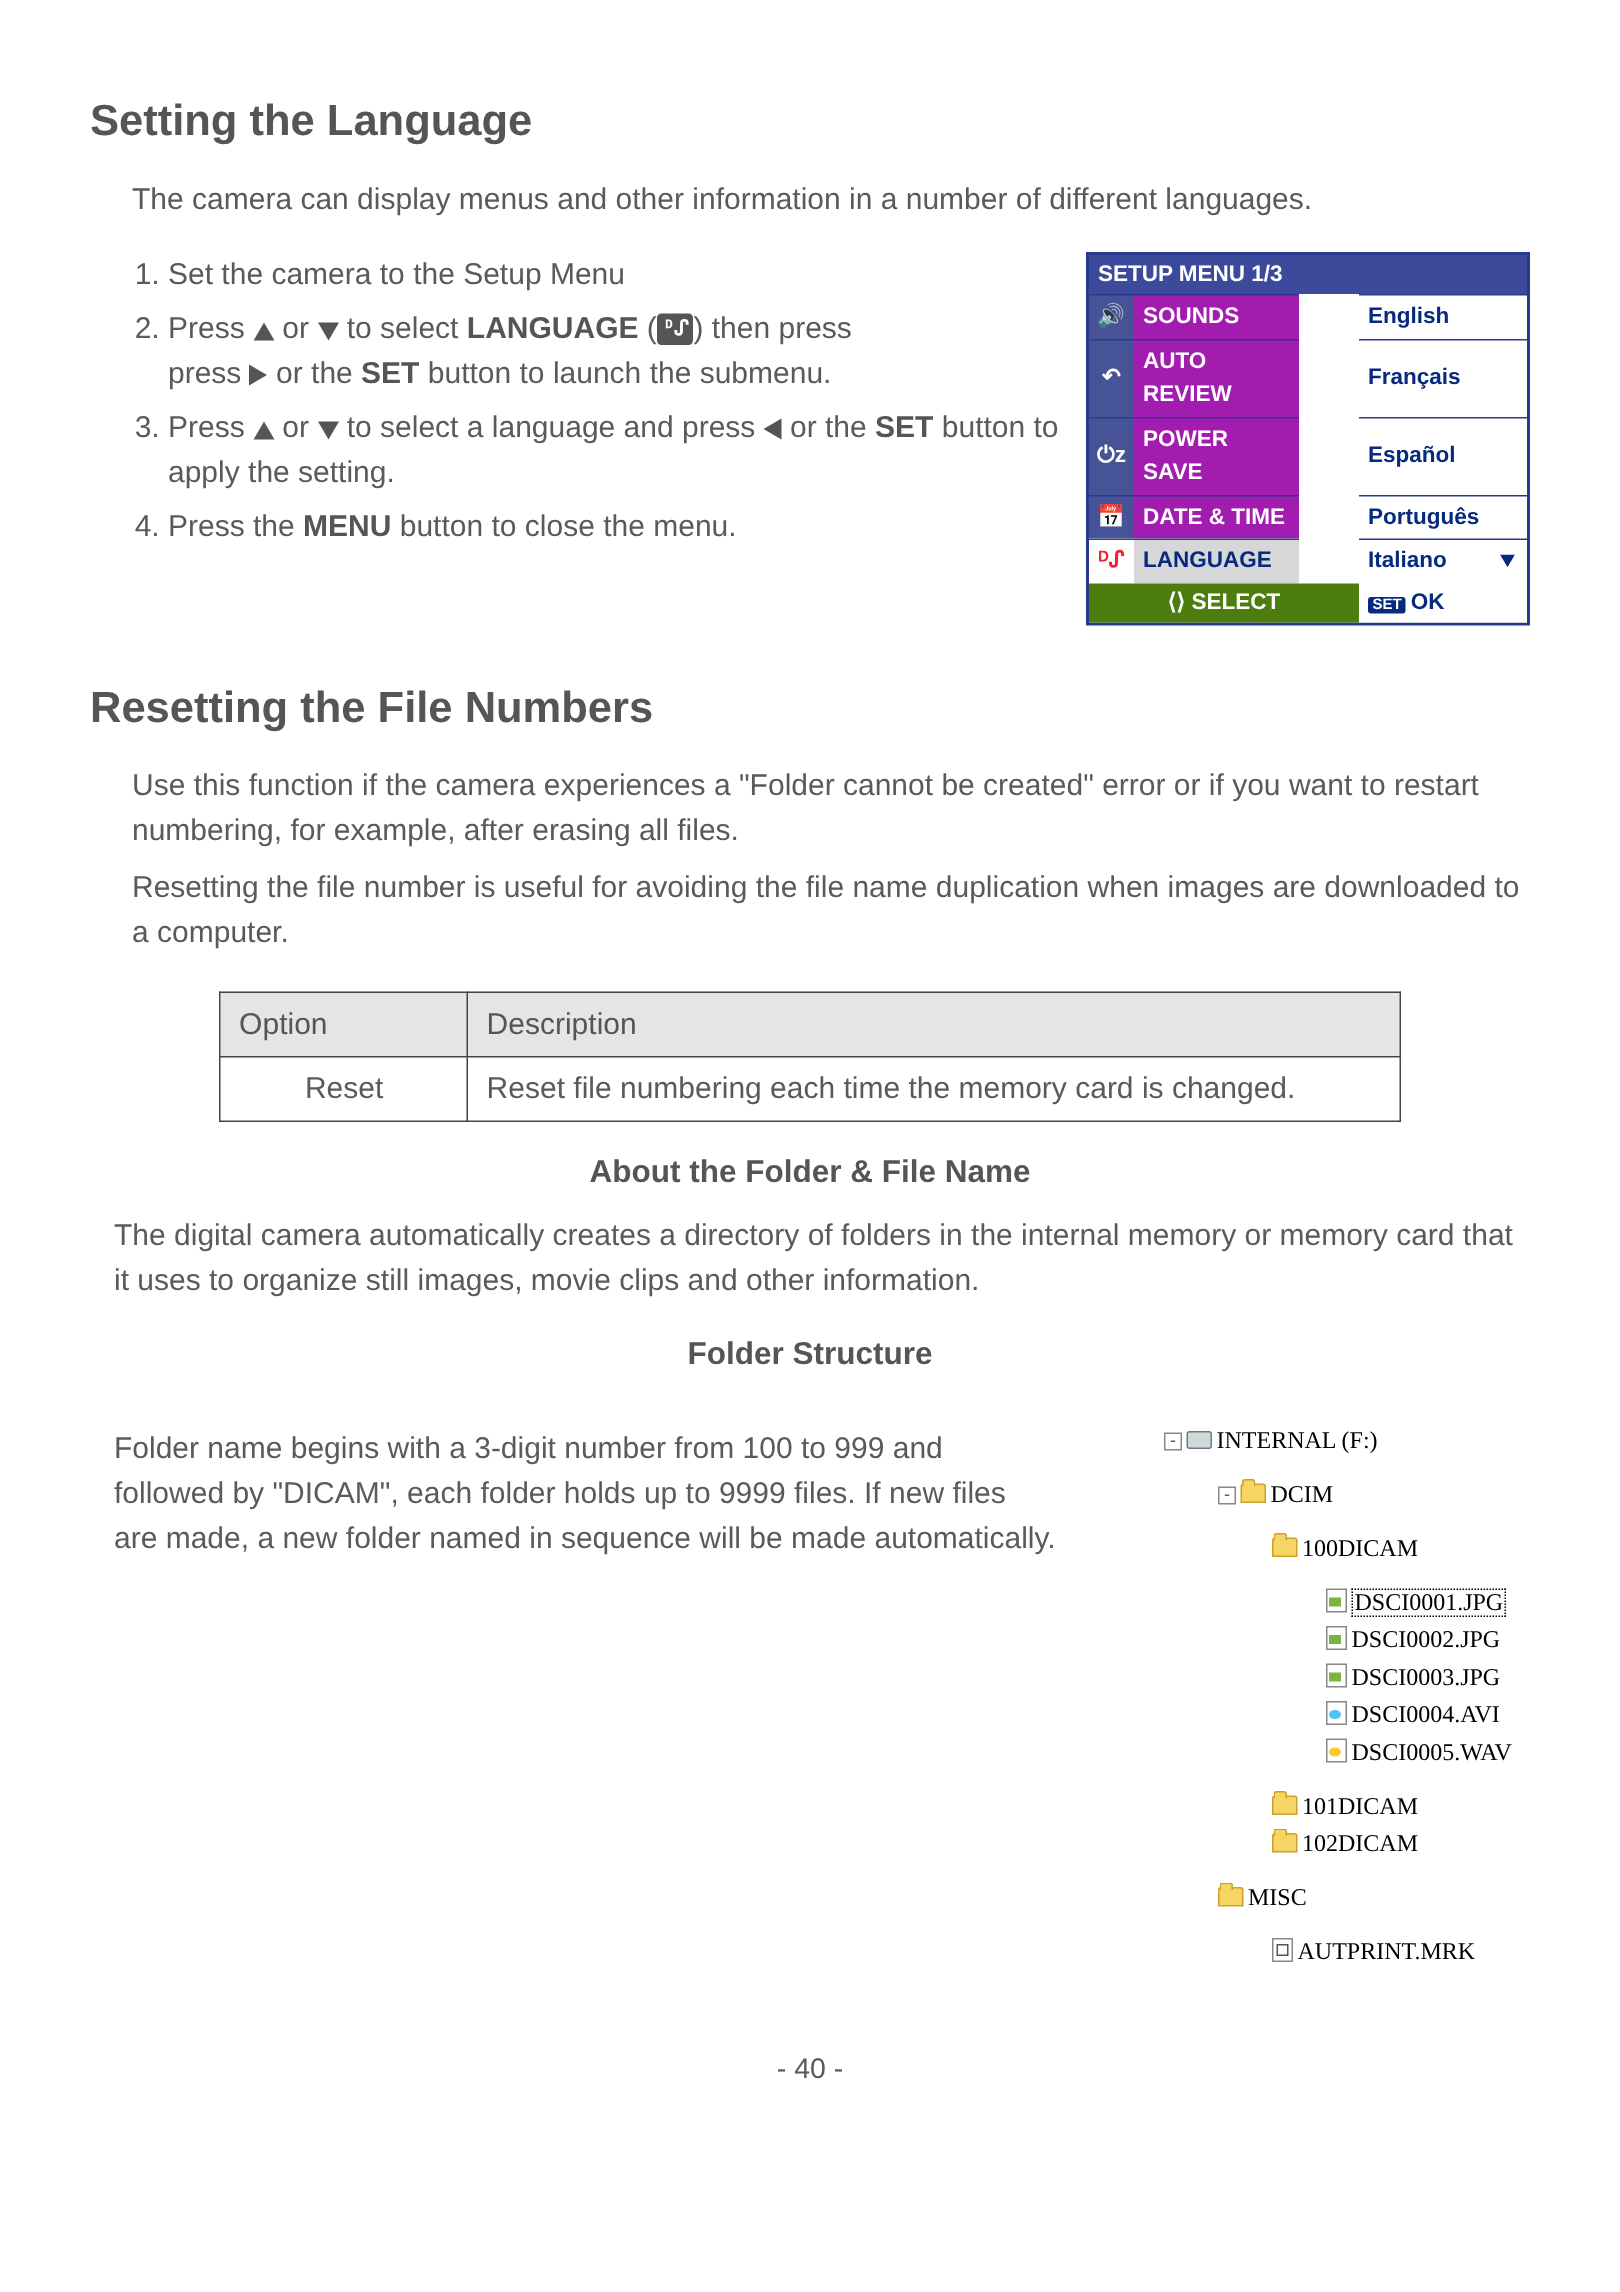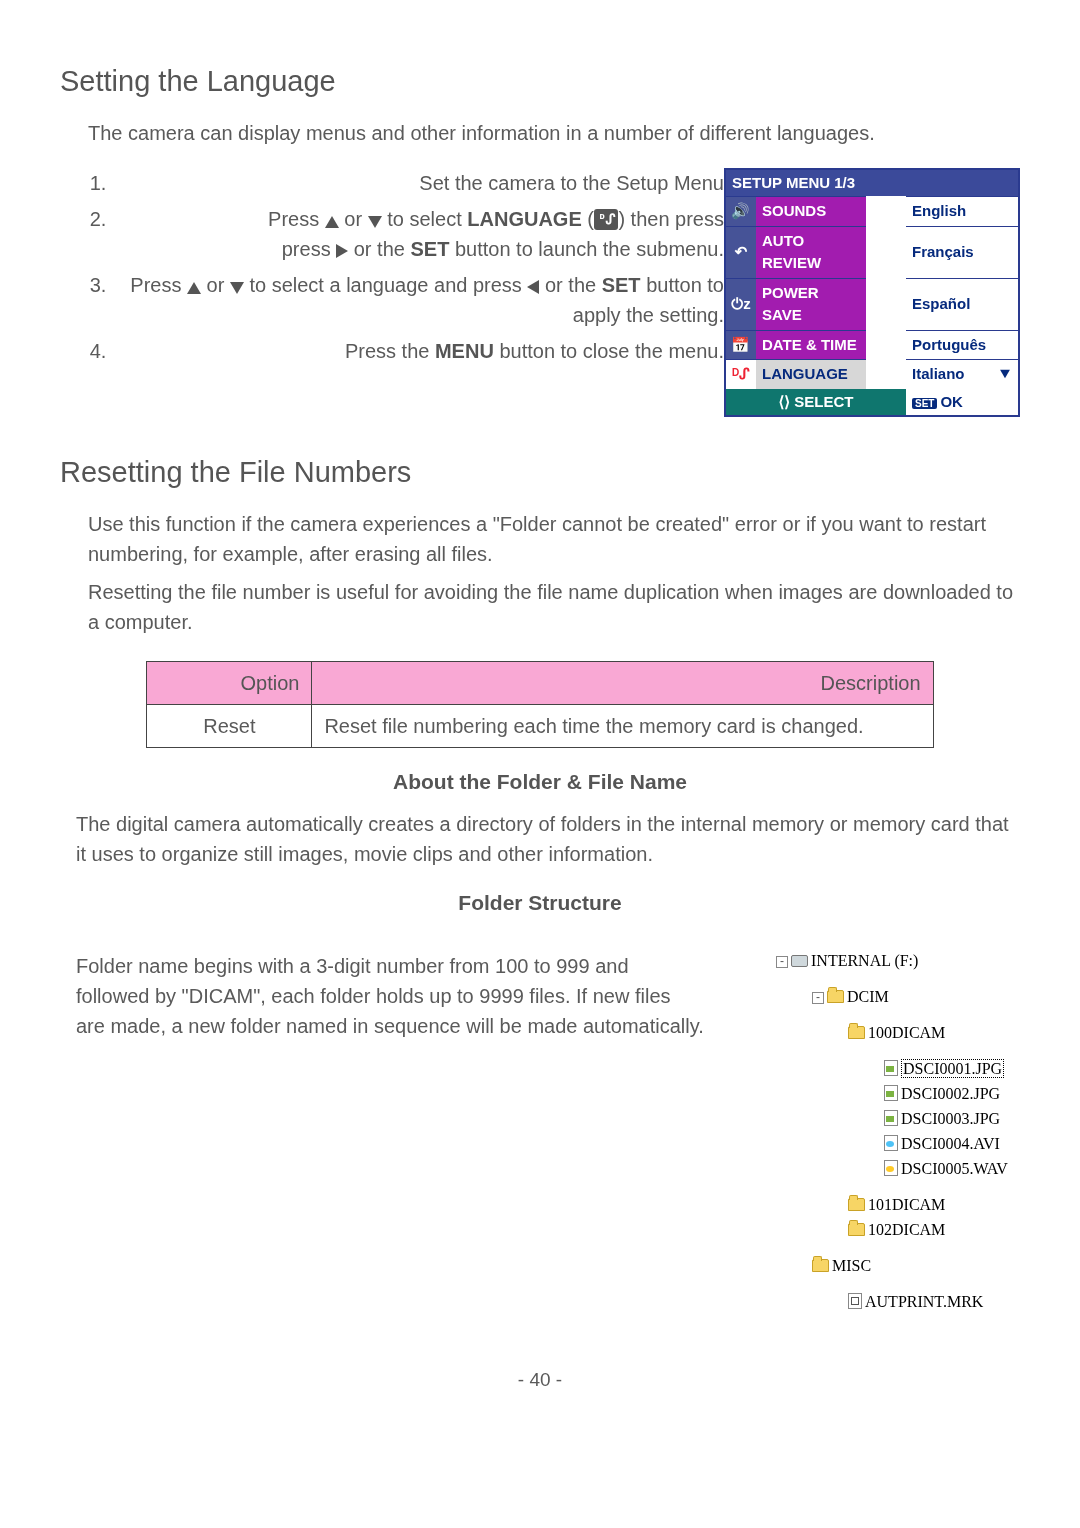--- a/index.html
+++ b/index.html
@@ -10,32 +10,32 @@
     font-size: 20px;
     line-height: 1.5;
     width: 1080px;
     box-sizing: border-box;
     background: #fff;
   }
   h2 {
     font-size: 29px;
     color: #555;
     margin: 0 0 14px 0;
-    font-weight: 400;
+    font-weight: 700;
   }
   h3 {
     font-size: 21px;
     color: #555;
     margin: 18px 0 12px 0;
     font-weight: 600;
     text-align: center;
   }
   .intro { margin: 0 0 20px 28px; }
   .row { display: flex; justify-content: space-between; align-items: flex-start; }
-  .left-col { flex: 1; text-align: right; }
+  .left-col { flex: 1; }
   ol.steps { margin: 0 0 0 28px; padding-left: 24px; }
   ol.steps li { margin-bottom: 6px; }
   .tri-up, .tri-down, .tri-right, .tri-left {
     display: inline-block; width: 0; height: 0; vertical-align: -2px;
   }
   .tri-up    { border-left: 7px solid transparent; border-right: 7px solid transparent; border-bottom: 12px solid #555; }
   .tri-down  { border-left: 7px solid transparent; border-right: 7px solid transparent; border-top: 12px solid #555; }
   .tri-right { border-top: 7px solid transparent; border-bottom: 7px solid transparent; border-left: 12px solid #555; }
   .tri-left  { border-top: 7px solid transparent; border-bottom: 7px solid transparent; border-right: 12px solid #555; }
   .bold { font-weight: 600; color: #555; }
@@ -48,27 +48,27 @@
   .setup-menu { width: 292px; border: 2px solid #2a3a8f; font-size: 15px; font-weight: bold; }
   .sm-header { background: #3b4a9a; color: #fff; padding: 2px 6px; }
   .sm-row { display: flex; }
   .sm-icon { width: 30px; background: #465397; color: #fff; display: flex; align-items: center; justify-content: center; border-top: 1px solid #2a3a8f; font-size: 15px; }
   .sm-name { flex: 1; background: #a21caf; color: #fff; padding: 3px 6px; border-top: 1px solid #2a3a8f; }
   .sm-name.sel { background: #d7d7d7; color: #062a7d; }
   .sm-icon.sel { background: #fff; color: #e23; }
   .sm-val { width: 100px; background: #fff; color: #062a7d; padding: 3px 6px; border-top: 1px solid #2a3a8f; display:flex; align-items:center; justify-content:space-between;margin-left:40px; }
   .sm-val .tri-down { border-top-color: #062a7d; transform: scale(0.7); }
   .sm-footer { display: flex; }
-  .sm-foot-l { flex: 1; background: #0f766e; color: #fff; text-align: center; padding: 2px 16px; }
+  .sm-foot-l { flex: 1; background: #4d7c0f; color: #fff; text-align: center; padding: 2px 16px; }
   .sm-foot-r { width: 100px; background: #fff; color: #062a7d; text-align: left; padding: 2px 6px; }
   .sm-foot-r .set-badge { background: #062a7d; color: #fff; font-size: 10px; padding: 0 3px; border-radius: 2px; margin-right: 3px; }
   
   table.opts { border-collapse: collapse; width: 82%; margin: 24px auto 10px auto; font-size: 20px; }
   table.opts th, table.opts td { border: 1px solid #444; padding: 6px 12px; }
-  table.opts th { background: #f9a8d4; color: #555; font-weight: 500; text-align: right; }
+  table.opts th { background: #e5e5e5; color: #555; font-weight: 500; text-align: left; }
   table.opts td.c { text-align: center; width: 140px; }
   
   .tree { font-family: "Times New Roman", serif; font-size: 16px; color: #000; }
   .tree ul { list-style: none; margin: 12px; padding-left: 24px; }
   .tree li { white-space: nowrap; margin: 1px 0; }
   .folder-icon { display: inline-block; width: 15px; height: 11px; background: #f7d565; border: 1px solid #c9a227; border-radius: 2px 2px 0 0; margin-right: 3px; vertical-align: -1px; position: relative; }
   .folder-icon::before { content:""; position:absolute; top:-4px; left:0; width:7px; height:4px; background:#f7d565; border:1px solid #c9a227; border-bottom:none; border-radius:2px 2px 0 0; }
   .drive-icon { display:inline-block; width:15px; height:10px; background:#cfd8dc; border:1px solid #777; border-radius:2px; margin-right:3px; vertical-align:-1px; }
   .file-icon { display:inline-block; width:12px; height:14px; background:#fff; border:1px solid #888; margin-right:3px; vertical-align:-2px; position:relative; }
   .file-icon.img::after { content:""; position:absolute; left:1px; top:5px; width:8px; height:6px; background:#7cb342; }

